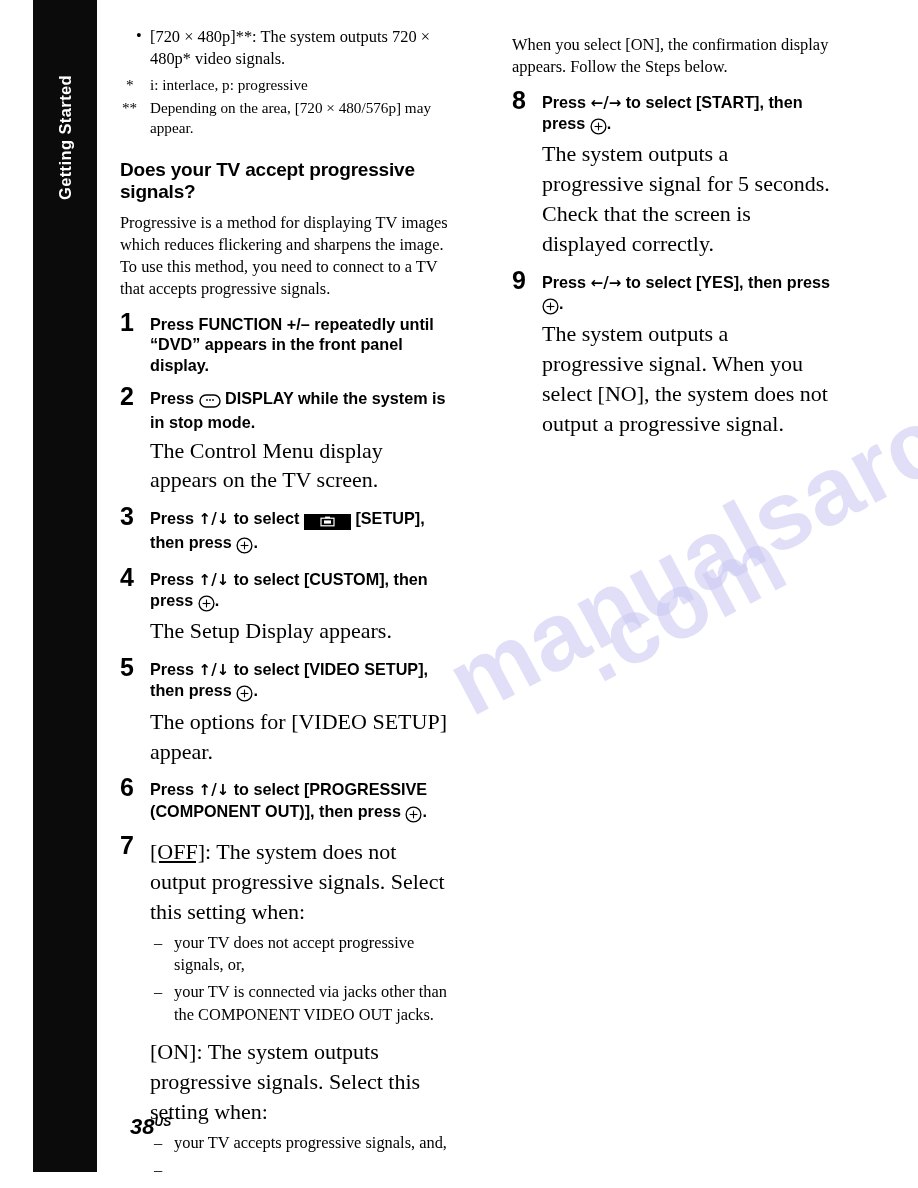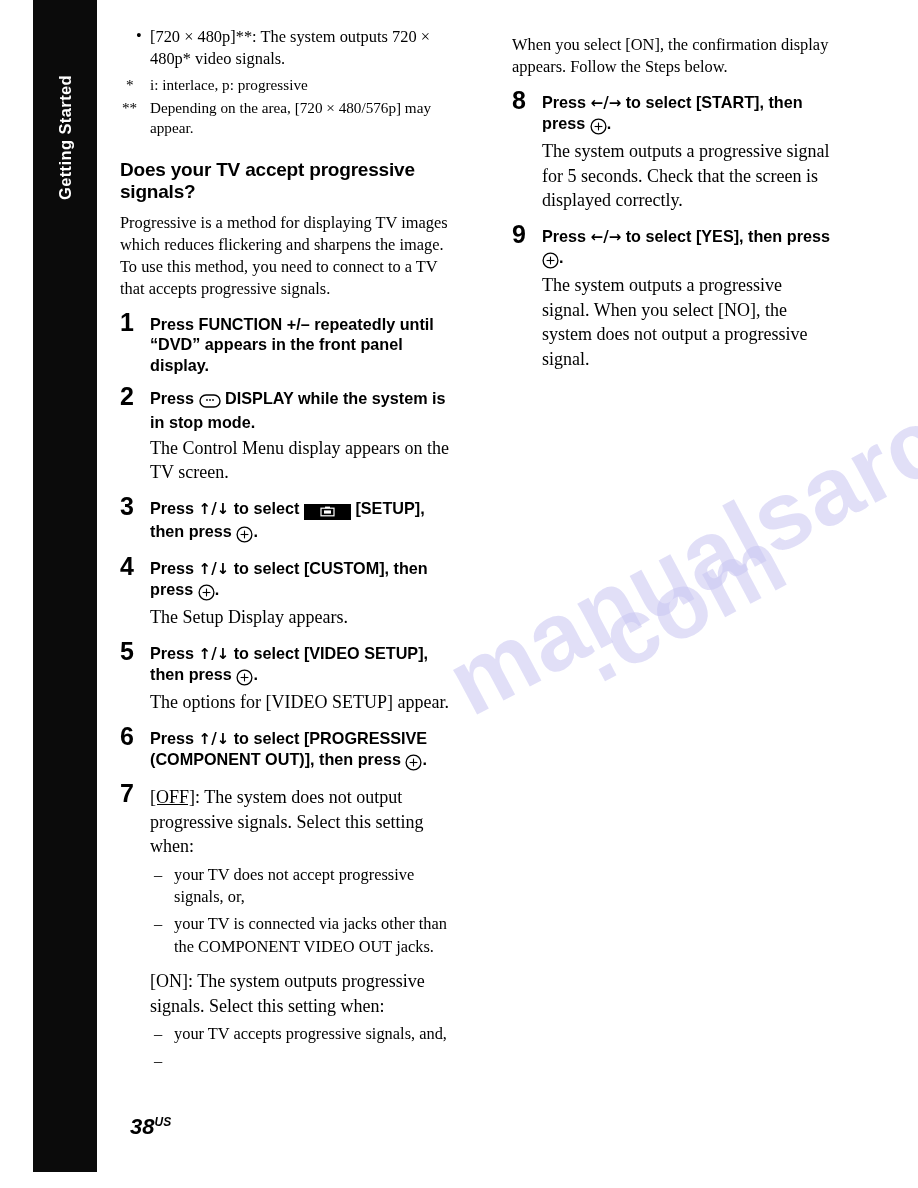--- a/index.html
+++ b/index.html
@@ -154,21 +154,21 @@
     line-height: 1;
   }
   .step-title {
     font-family: "Liberation Sans", sans-serif;
     font-weight: bold;
     font-size: 16.2px;
     line-height: 1.27;
   }
   .step-body {
     font-family: "Liberation Serif", serif;
-    font-size: 18px;
+    font-size: 22px;
     line-height: 1.36;
     margin-top: 3px;
   }
   .step-body.tight { margin-top: 2px; }
 
   .dash-item {
     position: relative;
     padding-left: 24px;
     font-family: "Liberation Serif", serif;
     font-size: 16.4px;

